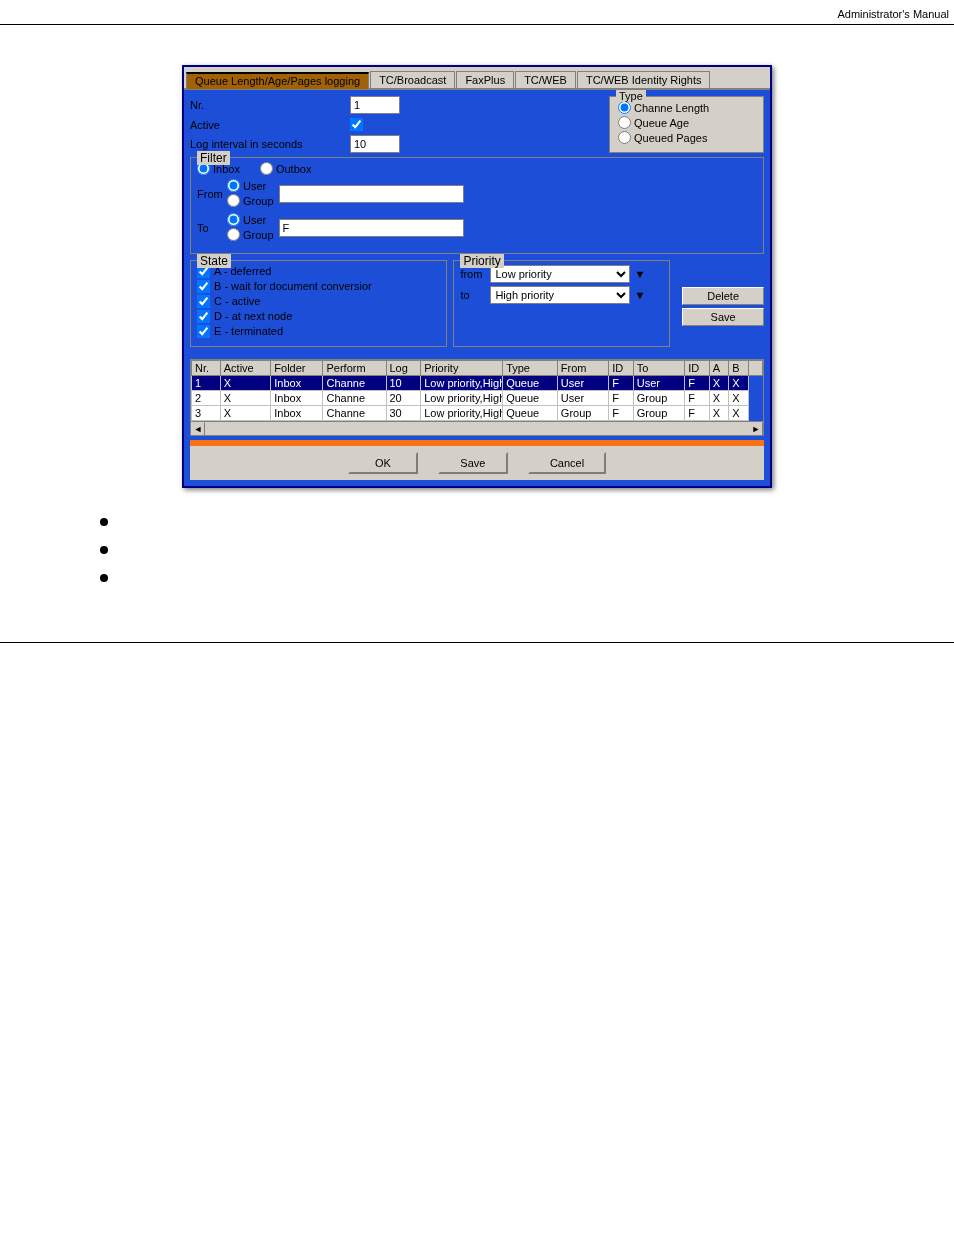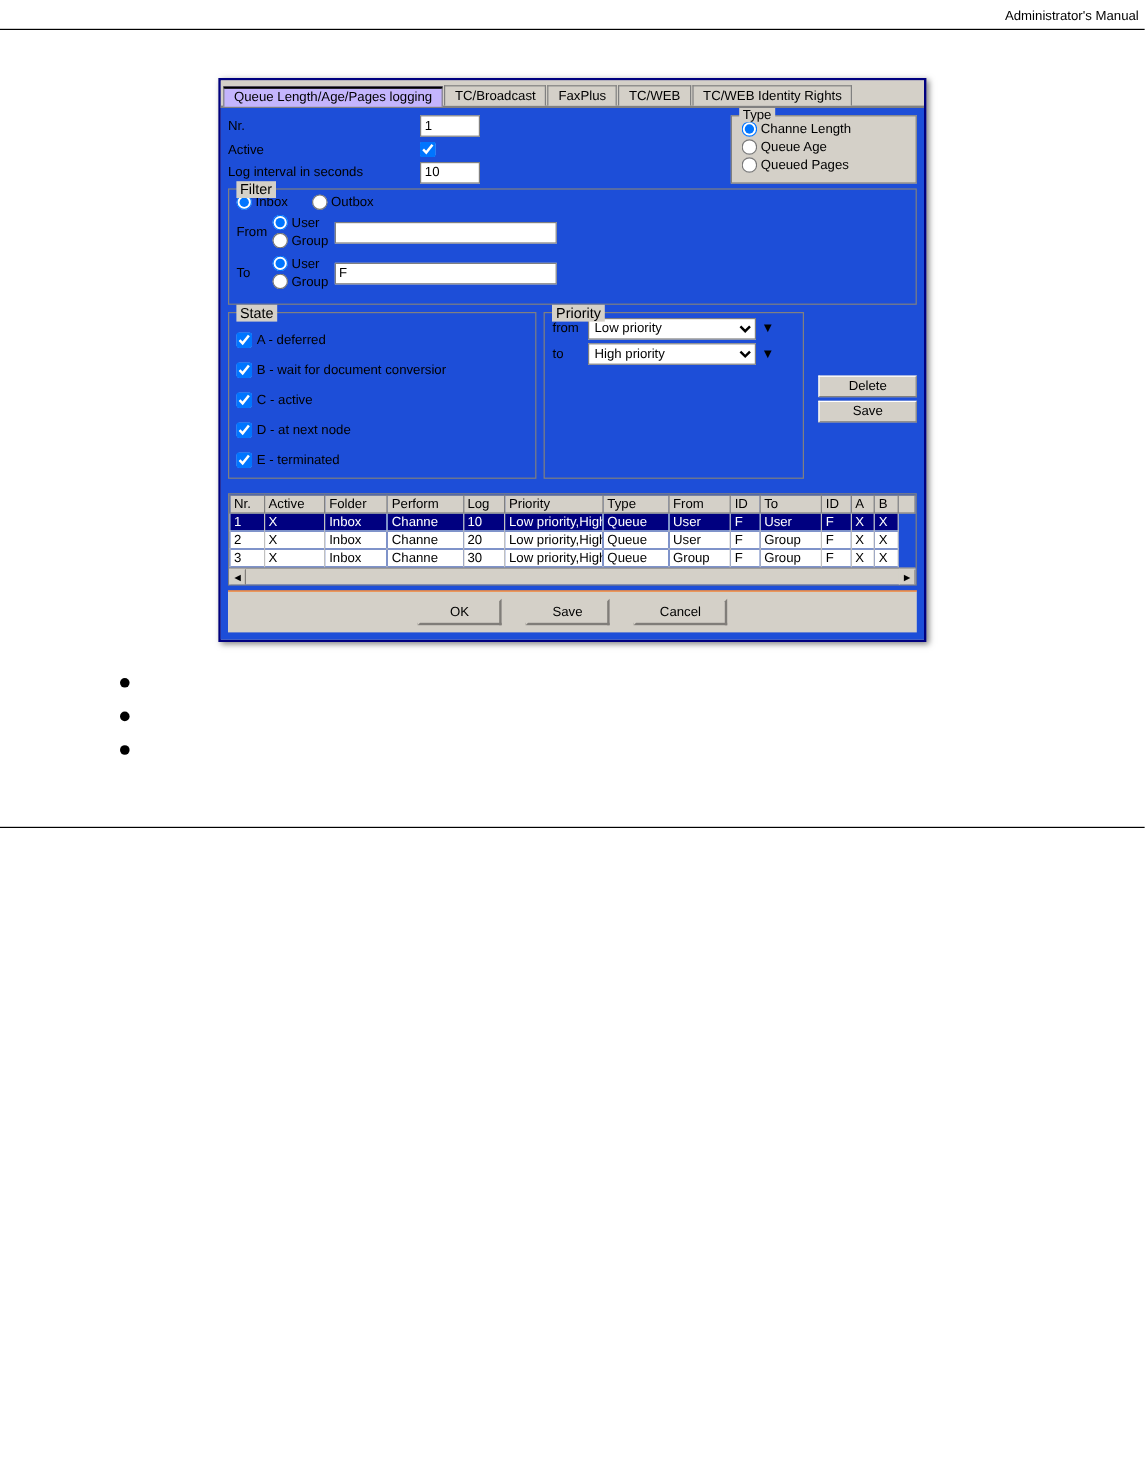--- a/index.html
+++ b/index.html
@@ -71,21 +71,21 @@
       border: 1px solid #808080;
       border-bottom: none;
       background: #d4d0c8;
       cursor: pointer;
       font-size: 11px;
       margin-right: 1px;
       margin-top: 2px;
     }
 
     .tab-item.active {
-      background: #c4b5fd;
+      background: #a16207;
       border-top: 2px solid #000;
       padding-top: 1px;
       position: relative;
       top: 1px;
       z-index: 1;
     }
 
     .tab-row-2 {
       display: flex;
       background: #d4d0c8;
@@ -146,23 +146,22 @@
       align-items: center;
       margin-bottom: 2px;
     }
 
     .radio-row input[type="radio"] {
       margin-right: 3px;
     }
 
     .checkbox-row {
       display: flex;
-      align-items: center;
+      align-items: flex-start;
       margin-bottom: 2px;
-      margin-top: 12px;
     }
 
     .checkbox-row input[type="checkbox"] {
       margin-right: 4px;
     }
 
     .from-to-row {
       display: flex;
       align-items: center;
       margin-bottom: 4px;
@@ -261,21 +260,21 @@
       overflow-x: auto;
       overflow-y: auto;
       max-height: 100px;
     }
 
     .bottom-buttons {
       display: flex;
       justify-content: center;
       gap: 20px;
       padding: 6px;
-      border-top: 1px solid #f97316;
+      border-top: 6px solid #f97316;
       background: #d4d0c8;
     }
 
     .bottom-btn {
       background: #d4d0c8;
       border: 2px outset #d4d0c8;
       padding: 3px 20px;
       font-size: 11px;
       cursor: pointer;
       min-width: 70px;

